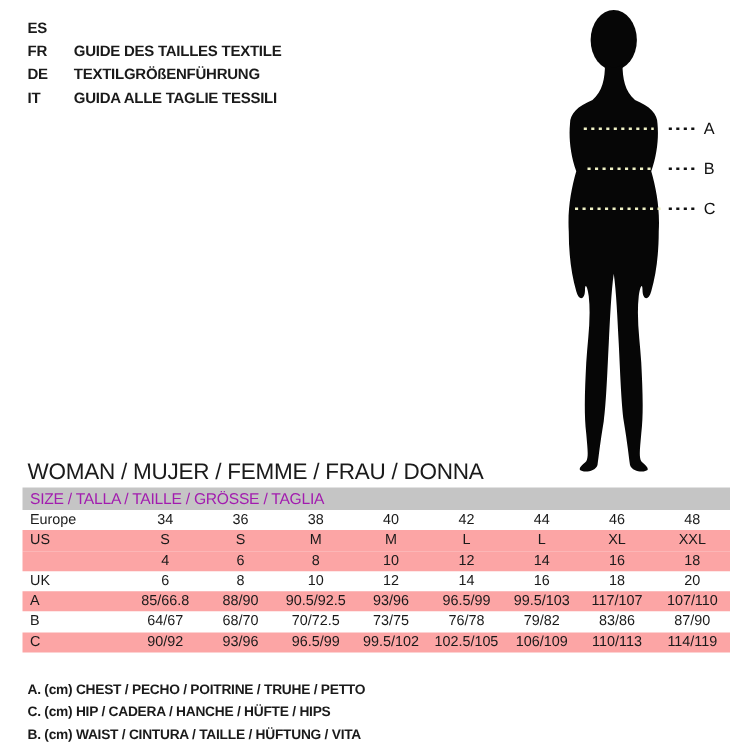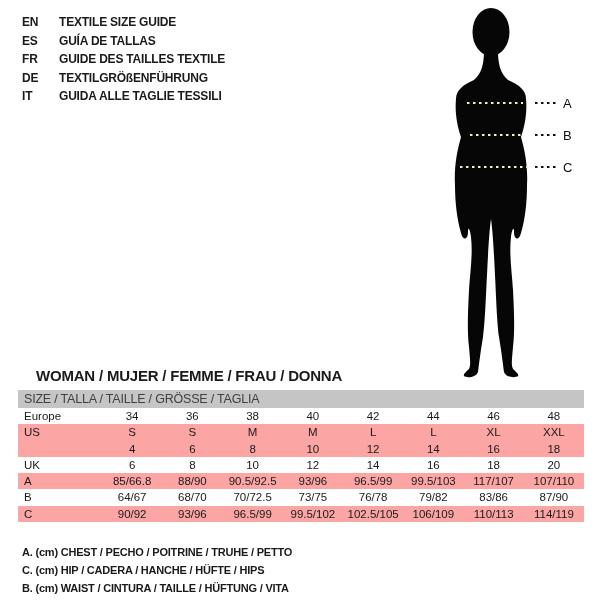--- a/index.html
+++ b/index.html
@@ -10,43 +10,38 @@
   
   .lang-block{position:absolute;left:22px;top:13px;}
   .lang-row{display:flex;height:18.5px;line-height:18.5px;font-size:12px;font-weight:bold;letter-spacing:-0.2px;}
   .lang-code{width:37px;flex:0 0 37px;}
   .lang-text{white-space:nowrap;}
   
   .figure-wrap{position:absolute;left:443px;top:5px;width:157px;height:375px;}
   .figure-wrap svg{display:block;}
   .measure-label{font-family:"Liberation Sans",sans-serif;font-size:13px;fill:#111;}
   
-  .section-title{position:absolute;left:22px;top:367px;font-size:15px;font-weight:bold;letter-spacing:-0.2px;white-space:nowrap;margin-left:14px;}
+  .section-title{position:absolute;left:22px;top:367px;font-size:18px;font-weight:normal;letter-spacing:-0.2px;white-space:nowrap;}
   
   .size-table{position:absolute;left:18px;top:390px;width:566px;font-size:11.5px;}
-  .size-table-header{height:18px;line-height:18px;background:#c5c5c5;color:#404040;padding-left:6px;font-size:12.5px;letter-spacing:-0.2px;}
+  .size-table-header{height:18px;line-height:18px;background:#c5c5c5;color:#a21caf;padding-left:6px;font-size:12.5px;letter-spacing:-0.2px;}
   .t-row{display:flex;height:16.3px;line-height:16.3px;justify-content:space-between;}
   .t-row.shade{background:#fca5a5;}
   .t-label{flex:0 0 78px;padding-left:6px;text-align:left;}
   .t-cell{flex:1 1 0;text-align:center;}
   
   .legend{position:absolute;left:22px;top:543px;}
   .legend-row{height:18.2px;line-height:18.2px;font-size:11px;font-weight:bold;letter-spacing:-0.2px;white-space:nowrap;}
 </style>
 </head>
 <body>
 
 <div class="lang-block">
   <div class="lang-row">
-    <span class="lang-code">EN</span>
-    <span class="lang-text">TEXTILE SIZE GUIDE</span>
-  </div>
-  <div class="lang-row">
     <span class="lang-code">ES</span>
-    <span class="lang-text">GUÍA DE TALLAS</span>
   </div>
   <div class="lang-row">
     <span class="lang-code">FR</span>
     <span class="lang-text">GUIDE DES TAILLES TEXTILE</span>
   </div>
   <div class="lang-row">
     <span class="lang-code">DE</span>
     <span class="lang-text">TEXTILGRÖßENFÜHRUNG</span>
   </div>
   <div class="lang-row">

